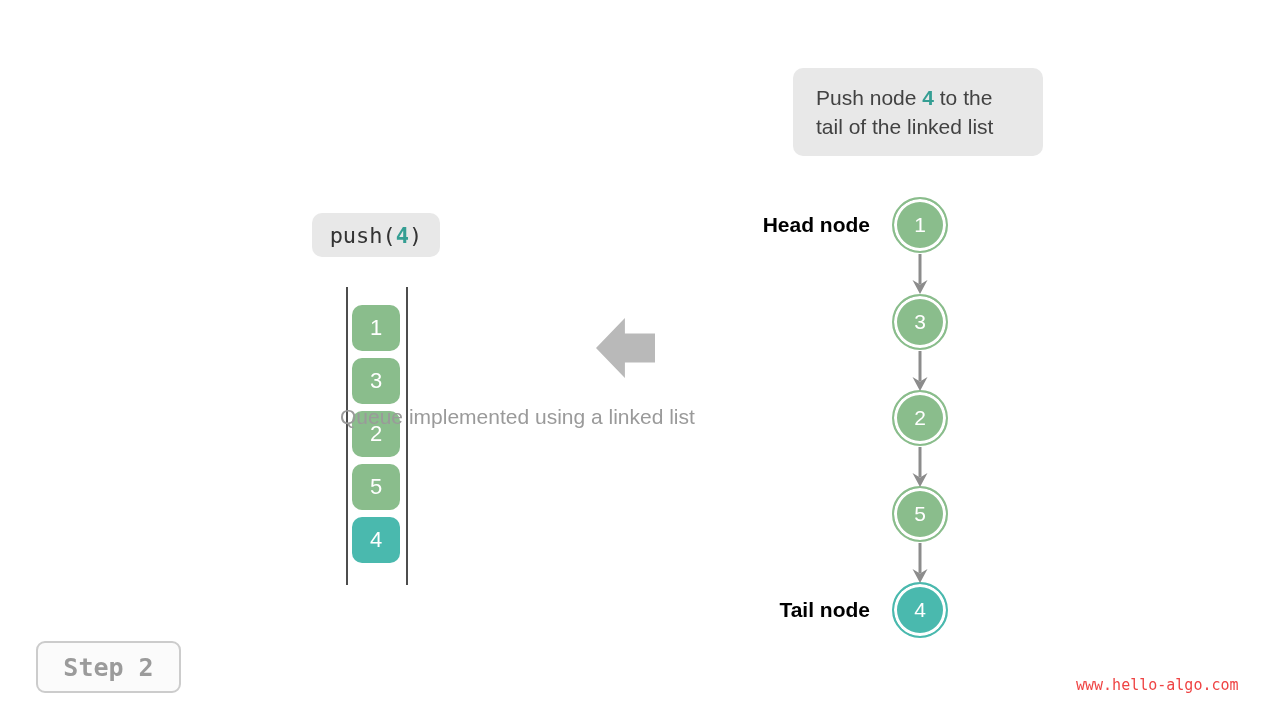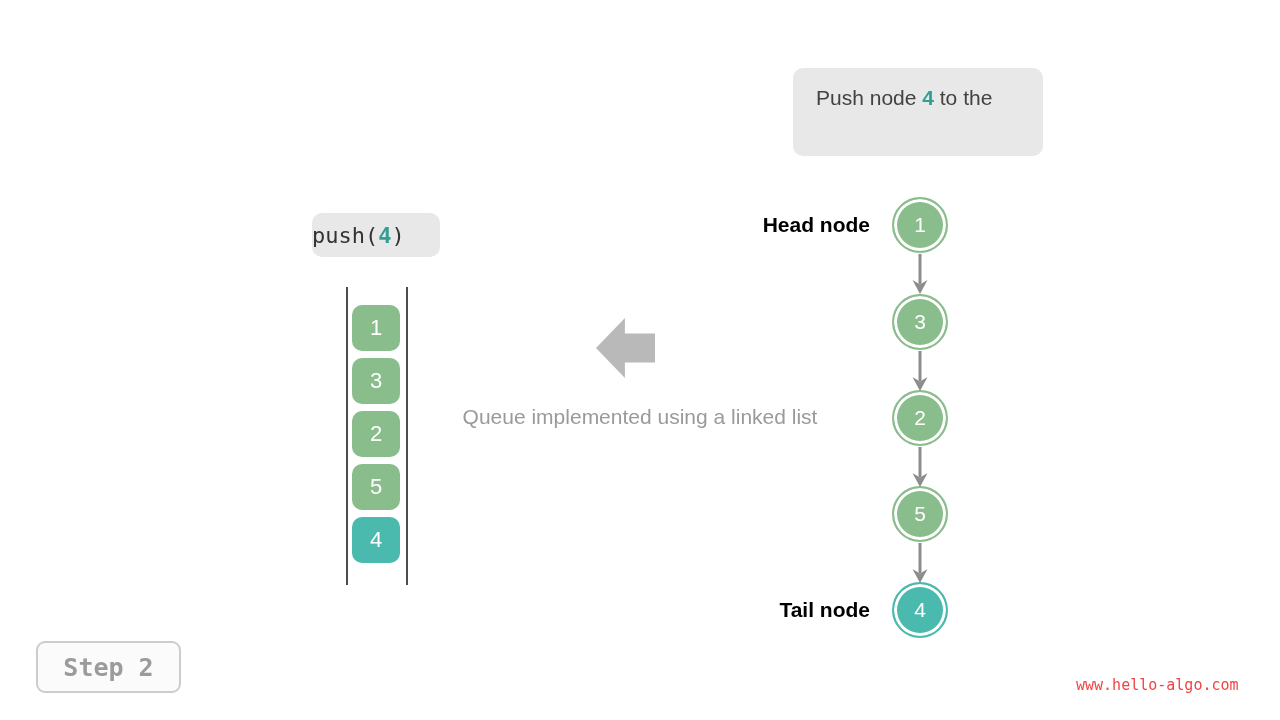--- a/index.html
+++ b/index.html
@@ -28,21 +28,21 @@
   }
   .accent-text { color: #359e93; font-weight: bold; }
 
   
   .push-label {
     position: absolute;
     left: 312px; top: 213px;
     width: 128px; height: 44px;
     background: #e8e8e8;
     border-radius: 10px;
-    display: flex; align-items: center; justify-content: flex-start;
+    display: flex; align-items: center; justify-content: center;
     font-family: "DejaVu Sans Mono", monospace;
     font-size: 22px;
     color: #333333;
   }
 
   
   .queue-line {
     position: absolute;
     width: 2px; height: 298px;
     top: 287px;
@@ -73,21 +73,21 @@
     width: 59px; height: 60px;
     background: #b9b9b9;
     clip-path: polygon(0 50%, 49% 0, 49% 26%, 100% 26%, 100% 74%, 49% 74%, 49% 100%);
   }
 
   
   .caption {
     position: absolute;
     left: 340px; top: 405px;
     width: 600px;
-    text-align: center;
+    text-align: left;
     font-size: 21px;
     color: #9a9a9a;
   }
 
   
   .node-label {
     position: absolute;
     left: 700px; width: 170px;
     text-align: right;
     font-size: 21px;
@@ -148,20 +148,21 @@
     color: #ef4444;
   }
 </style>
 </head>
 <body>
 
 <div class="stage">
 
   <div class="callout">
     <span>Push node </span><span class="accent-text">4</span><span> to the</span><br>
+    <span>tail of the linked list</span>
   </div>
 
   <div class="push-label">
     <span>push(</span>
       <span class="accent-text">4</span>
       <span>)</span>
   </div>
 
   <div class="queue-line left"></div>
   <div class="queue-line right"></div>

